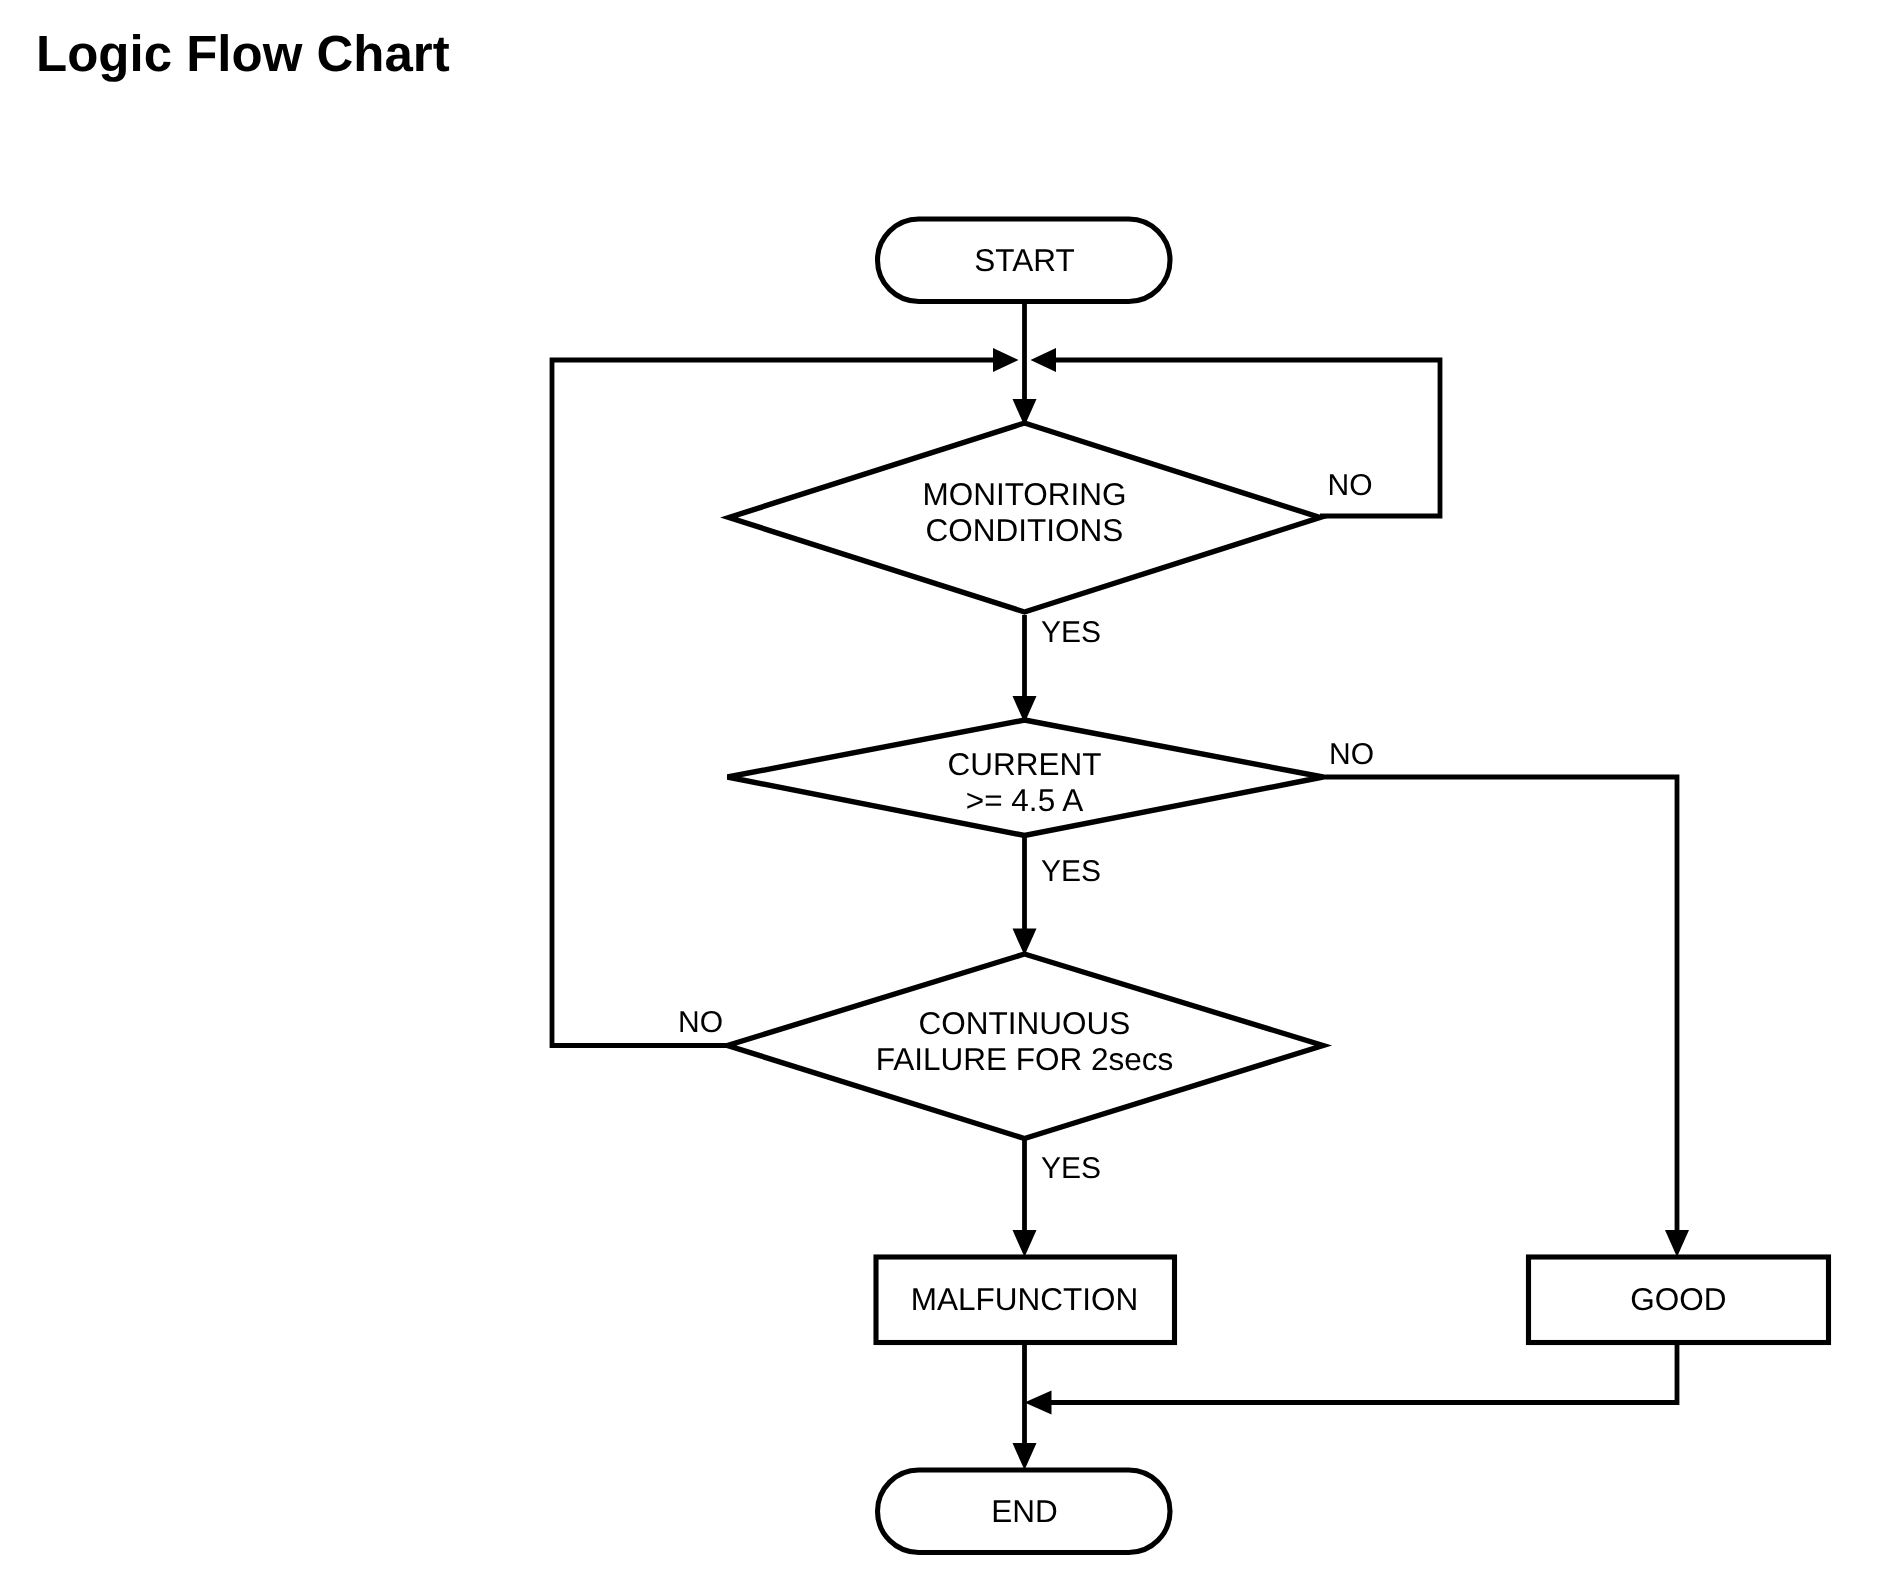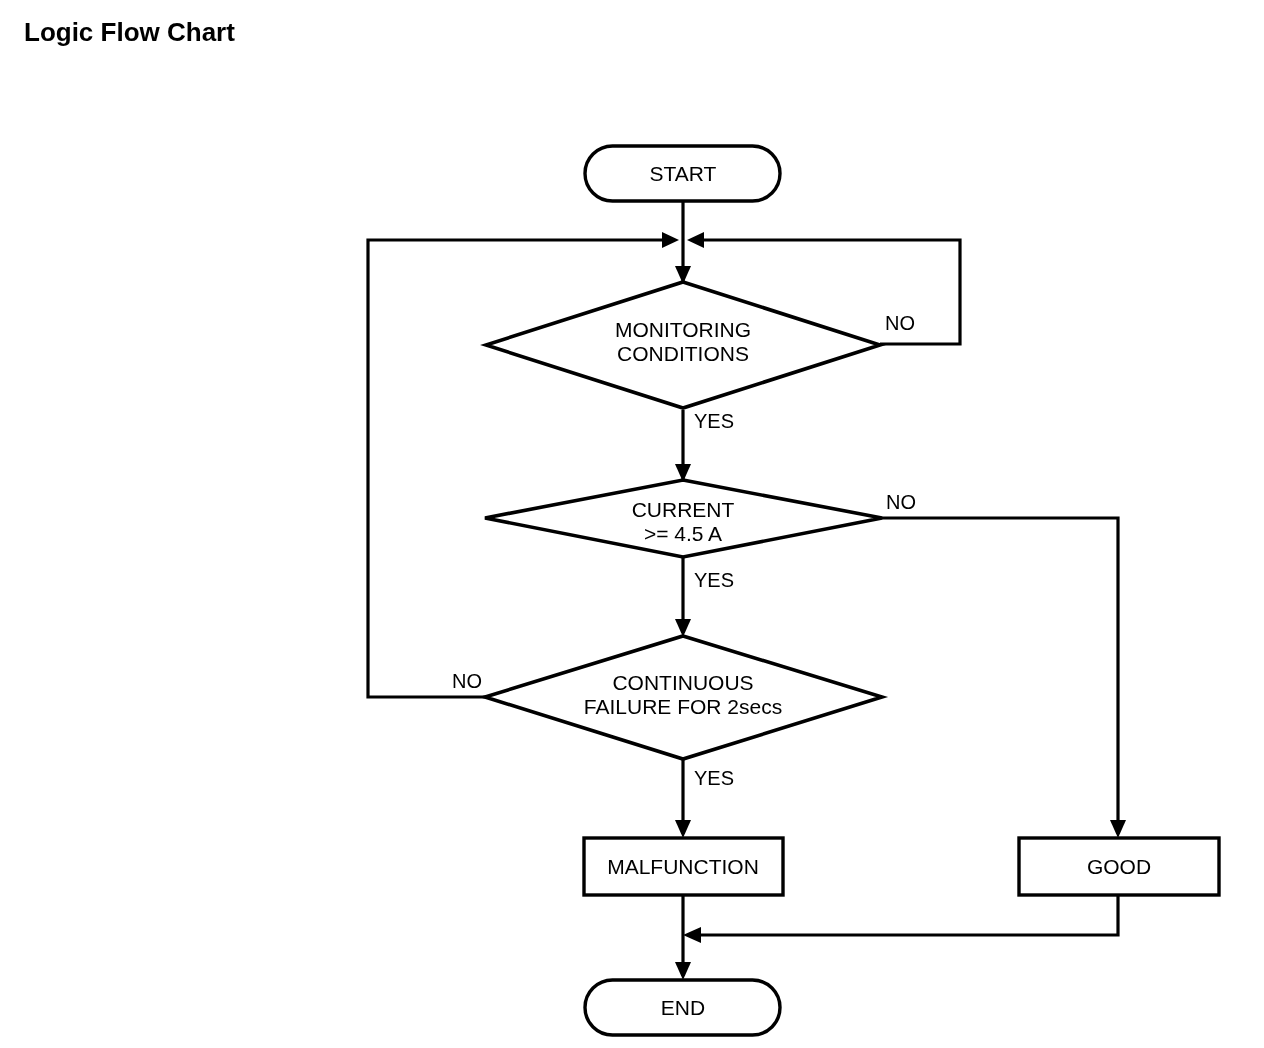--- a/index.html
+++ b/index.html
@@ -12,21 +12,21 @@
     height: 1048px;
     font-family: "Liberation Sans", sans-serif;
     color: #000000;
     position: relative;
     overflow: hidden;
   }
   #page-title {
     position: absolute;
     left: 24px;
     top: 18px;
-    font-size: 26px;
+    font-size: 34px;
     font-weight: bold;
     letter-spacing: 0px;
     line-height: 1.1;
     white-space: nowrap;
   }
   #chart-area {
     position: absolute;
     left: 0;
     top: 0;
     width: 1264px;

